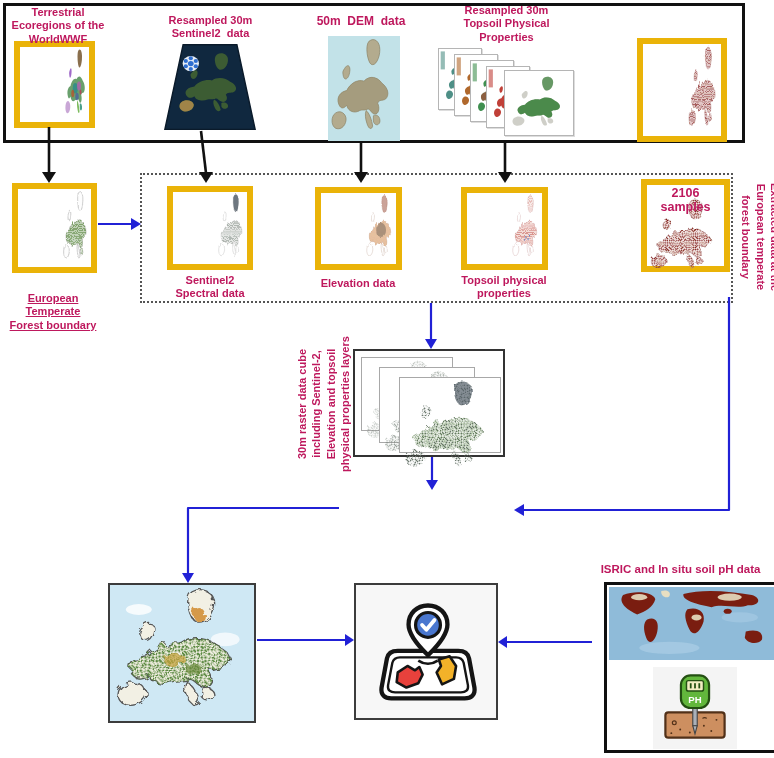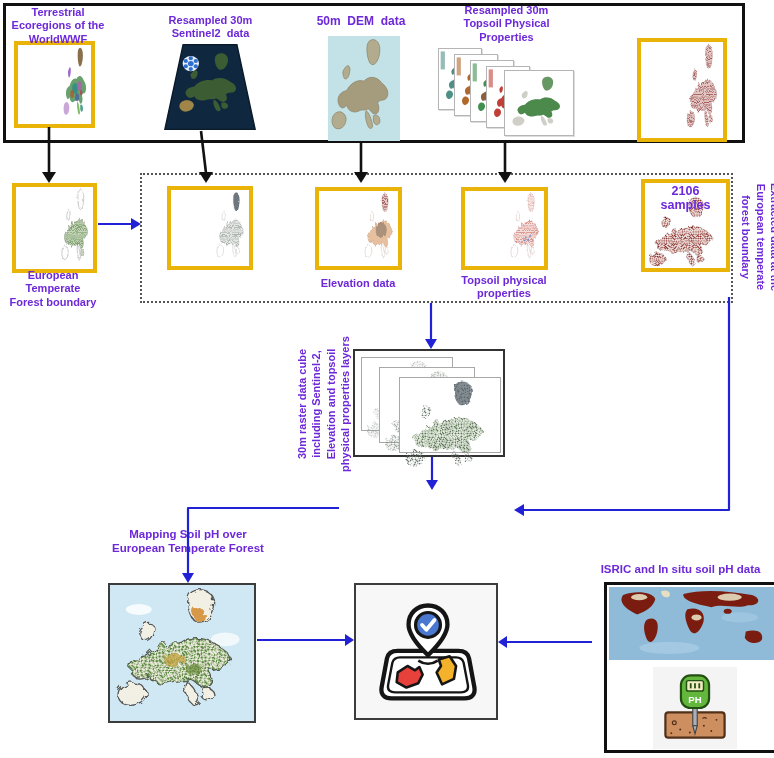--- a/index.html
+++ b/index.html
@@ -1,22 +1,22 @@
 <!DOCTYPE html>
 <html><head>
 <meta charset="utf-8">
 <style>
   html,body{margin:0;padding:0;background:#fff;}
   #fig{position:relative;width:774px;height:758px;background:#fff;overflow:hidden;
-       font-family:"Liberation Sans","DejaVu Sans",sans-serif;font-weight:bold;color:#6d28d9;}
+       font-family:"Liberation Sans","DejaVu Sans",sans-serif;font-weight:bold;color:#be185d;}
   .lbl{position:absolute;text-align:center;white-space:pre-wrap;font-size:11px;line-height:1.22;z-index:3;}
   .map{position:absolute;z-index:1;background:#fff;}
   .map svg,.thumb svg{width:100%;height:100%;display:block;}
   .thumb{position:absolute;z-index:1;}
-  .bordered{border:4px solid #eab308;box-sizing:border-box;padding-left:44px;}
+  .bordered{border:6px solid #eab308;box-sizing:border-box;padding-left:44px;}
   #topbox{position:absolute;left:3px;top:3px;width:742px;height:140px;border:3px solid #111;box-sizing:border-box;z-index:0;}
   #dashbox{position:absolute;left:140px;top:173px;width:593px;height:130px;border:2px dotted #555;box-sizing:border-box;z-index:0;}
   #cubebox{position:absolute;left:353px;top:349px;width:152px;height:108px;border:2px solid #333;box-sizing:border-box;background:#fff;z-index:1;}
   .ccard{position:absolute;background:#fff;border:1px solid #a8a8a8;box-sizing:border-box;}
   .scard{position:absolute;background:#fff;border:1px solid #b5b5b5;box-sizing:border-box;box-shadow:1px 1px 0 #ddd;}
   #rfbox{position:absolute;left:339px;top:490px;width:173px;height:47px;border:3px solid #2222cc;box-sizing:border-box;
          background:#fff;z-index:2;text-align:center;font-size:12px;line-height:1.5;padding-top:3px;white-space:pre-wrap;}
   #verifbox{position:absolute;left:354px;top:583px;width:144px;height:137px;border:2px solid #3c3c3c;box-sizing:border-box;background:#f7f7f7;z-index:1;}
   #isricbox{position:absolute;left:593px;top:582px;width:179px;height:171px;border:3px solid #101010;box-sizing:border-box;background:#fff;z-index:1;margin-left:11px;}
   #mapbox{position:absolute;left:108px;top:583px;width:148px;height:140px;border:2px solid #3c3c3c;box-sizing:border-box;background:#cfe8f4;z-index:1;}
@@ -163,31 +163,33 @@
 
   <div id="dashbox"></div>
 
   <div class="map bordered" style="left:12px;top:183px;width:85px;height:90px;">
     <svg viewBox="0 0 100 100" preserveAspectRatio="none">
       <use href="#eu" fill="#fdfdfd" stroke="#9a9a9a" stroke-width="0.9" filter="url(#rough)"></use>
       <use href="#eu-main" fill="url(#dotsGreen)" filter="url(#rough)"></use>
       <use href="#eu-bk" fill="url(#dotsGreen)" filter="url(#rough)" opacity="0.7"></use>
     </svg>
   </div>
-  <div class="lbl" style="left:2px;top:269px;width:102px;">European
+  <div class="lbl" style="left:2px;top:292px;width:102px;text-decoration:underline;">European
 Temperate
 Forest boundary</div>
 
   <div class="map bordered" style="left:167px;top:186px;width:86px;height:84px;">
     <svg viewBox="0 0 100 100" preserveAspectRatio="none">
       <use href="#eu" fill="#fff" stroke="#b0b0b0" stroke-width="0.7" filter="url(#rough)"></use>
       <use href="#eu-main" fill="url(#dotsGray)" filter="url(#rough)"></use>
       <use href="#eu-sc" fill="#55616b" filter="url(#rough)" opacity="0.85"></use>
     </svg>
   </div>
+  <div class="lbl" style="left:158px;top:274px;width:104px;">Sentinel2
+Spectral data</div>
 
   <div class="map bordered" style="left:315px;top:187px;width:87px;height:83px;">
     <svg viewBox="0 0 100 100" preserveAspectRatio="none">
       <use href="#eu" fill="#fff" stroke="#c0a898" stroke-width="0.7" filter="url(#rough)"></use>
       <use href="#eu-main" fill="url(#dotsOrange)" filter="url(#rough)"></use>
       <use href="#eu-sc" fill="url(#dotsDkRed)" filter="url(#rough)"></use>
       <ellipse cx="52" cy="52" rx="16" ry="10" fill="url(#dotsDark)" filter="url(#rough)" opacity="0.9"></ellipse>
     </svg>
   </div>
   <div class="lbl" style="left:306px;top:277px;width:104px;">Elevation data</div>
@@ -237,22 +239,20 @@
         </svg></div>
     <div class="ccard" style="left:44px;top:26px;width:102px;height:76px;">
       <svg viewBox="0 0 100 100" preserveAspectRatio="none">
         <use href="#eu" fill="url(#dotsGray)" filter="url(#rough)"></use>
         <use href="#eu-main" fill="url(#dotsGreen)" filter="url(#rough)" opacity="0.4"></use>
         <use href="#eu-sc" fill="#55616b" filter="url(#rough)" opacity="0.7"></use>
       </svg></div>
   </div>
 
 
-  <div class="lbl" style="left:78px;top:527px;width:220px;font-size:11.5px;">Mapping Soil pH over
-European Temperate Forest</div>
   <div id="mapbox">
     <svg viewBox="0 0 100 100" preserveAspectRatio="none" style="width:100%;height:100%;display:block;">
       <ellipse cx="20" cy="18" rx="9" ry="4" fill="#ffffff" opacity="0.8"></ellipse>
       <ellipse cx="80" cy="40" rx="10" ry="5" fill="#ffffff" opacity="0.7"></ellipse>
       <use href="#eu" fill="#f2f0e4" stroke="#555" stroke-width="0.9" filter="url(#rough)"></use>
       <use href="#eu-main" fill="url(#dotsGreen)" filter="url(#rough)" opacity="0.9"></use>
       <ellipse cx="62" cy="22" rx="4" ry="5" fill="#d18a2d" opacity="0.85" filter="url(#rough)"></ellipse>
       <ellipse cx="45" cy="55" rx="8" ry="5" fill="#c8a23a" opacity="0.7" filter="url(#rough)"></ellipse>
       <ellipse cx="58" cy="62" rx="6" ry="4" fill="#6b8a3a" opacity="0.7" filter="url(#rough)"></ellipse>
     </svg>

